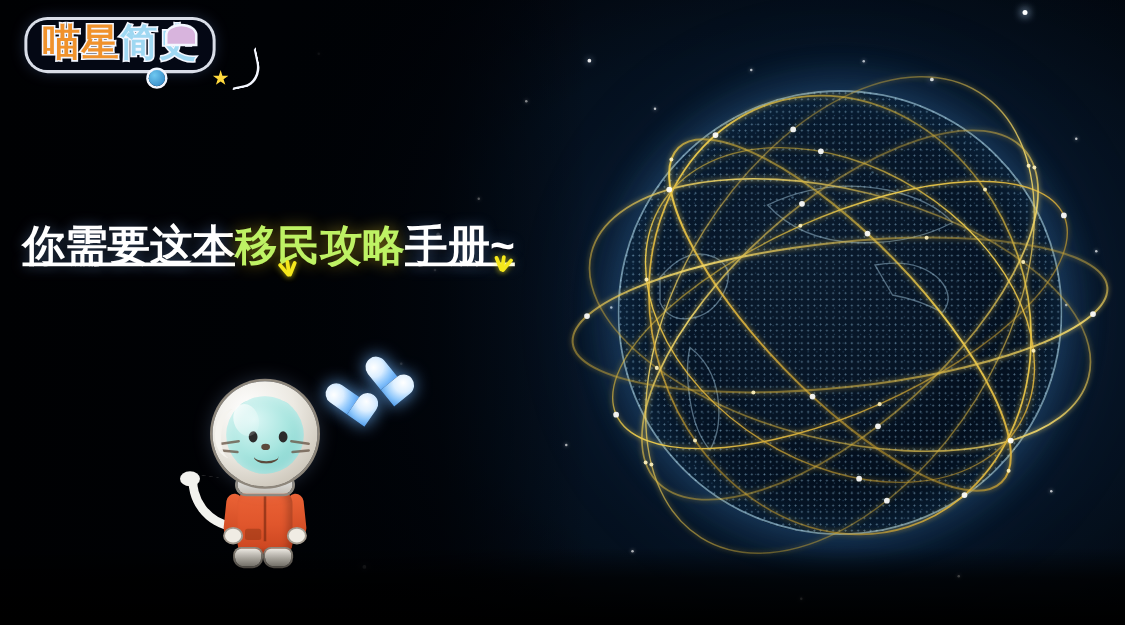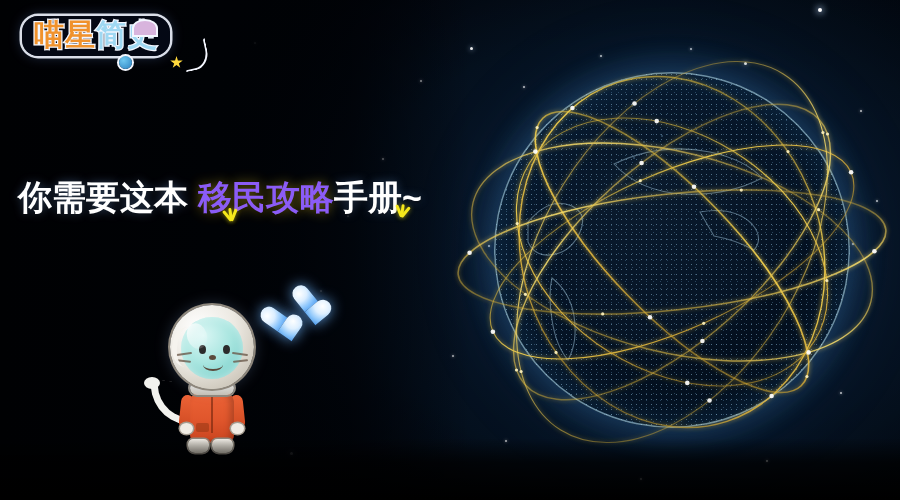--- a/index.html
+++ b/index.html
@@ -128,22 +128,22 @@
   }
 
   
   .headline{position:absolute;left:18px;top:126px;width:560px;}
   .line{
     font-size:34px;font-weight:bold;line-height:1;white-space:nowrap;
     font-family:"Liberation Sans","DejaVu Sans",sans-serif;
   }
   .line1{color:#ffffff;text-shadow:0 0 10px rgba(130,180,255,.35),0 2px 3px rgba(0,0,0,.85);}
   .line2{margin-top:54px;}
-  .line2 .w{color:#ffffff;text-shadow:0 0 10px rgba(130,180,255,.35),0 2px 3px rgba(0,0,0,.85);}
-  .line2 .hl{color:#8b5cf6;text-shadow:0 0 12px rgba(255,225,40,.45),0 2px 3px rgba(0,0,0,.85);margin-left:10px;}
+  .line2 .w{color:#ffffff;text-shadow:0 0 10px rgba(130,180,255,.35),0 2px 3px rgba(0,0,0,.85);text-decoration:underline;}
+  .line2 .hl{color:#bef264;text-shadow:0 0 12px rgba(255,225,40,.45),0 2px 3px rgba(0,0,0,.85);}
 
   .spark{position:absolute;width:34px;height:26px;}
   .spark i{
     position:absolute;left:14px;top:12px;width:2.6px;height:13px;border-radius:2px;
     background:#f5e81c;transform-origin:50% 100%;box-shadow:0 0 5px rgba(245,232,28,.6);
   }
   .spark-l{left:216px;top:196px;}
   .spark-r{left:386px;top:192px;}
 
   

